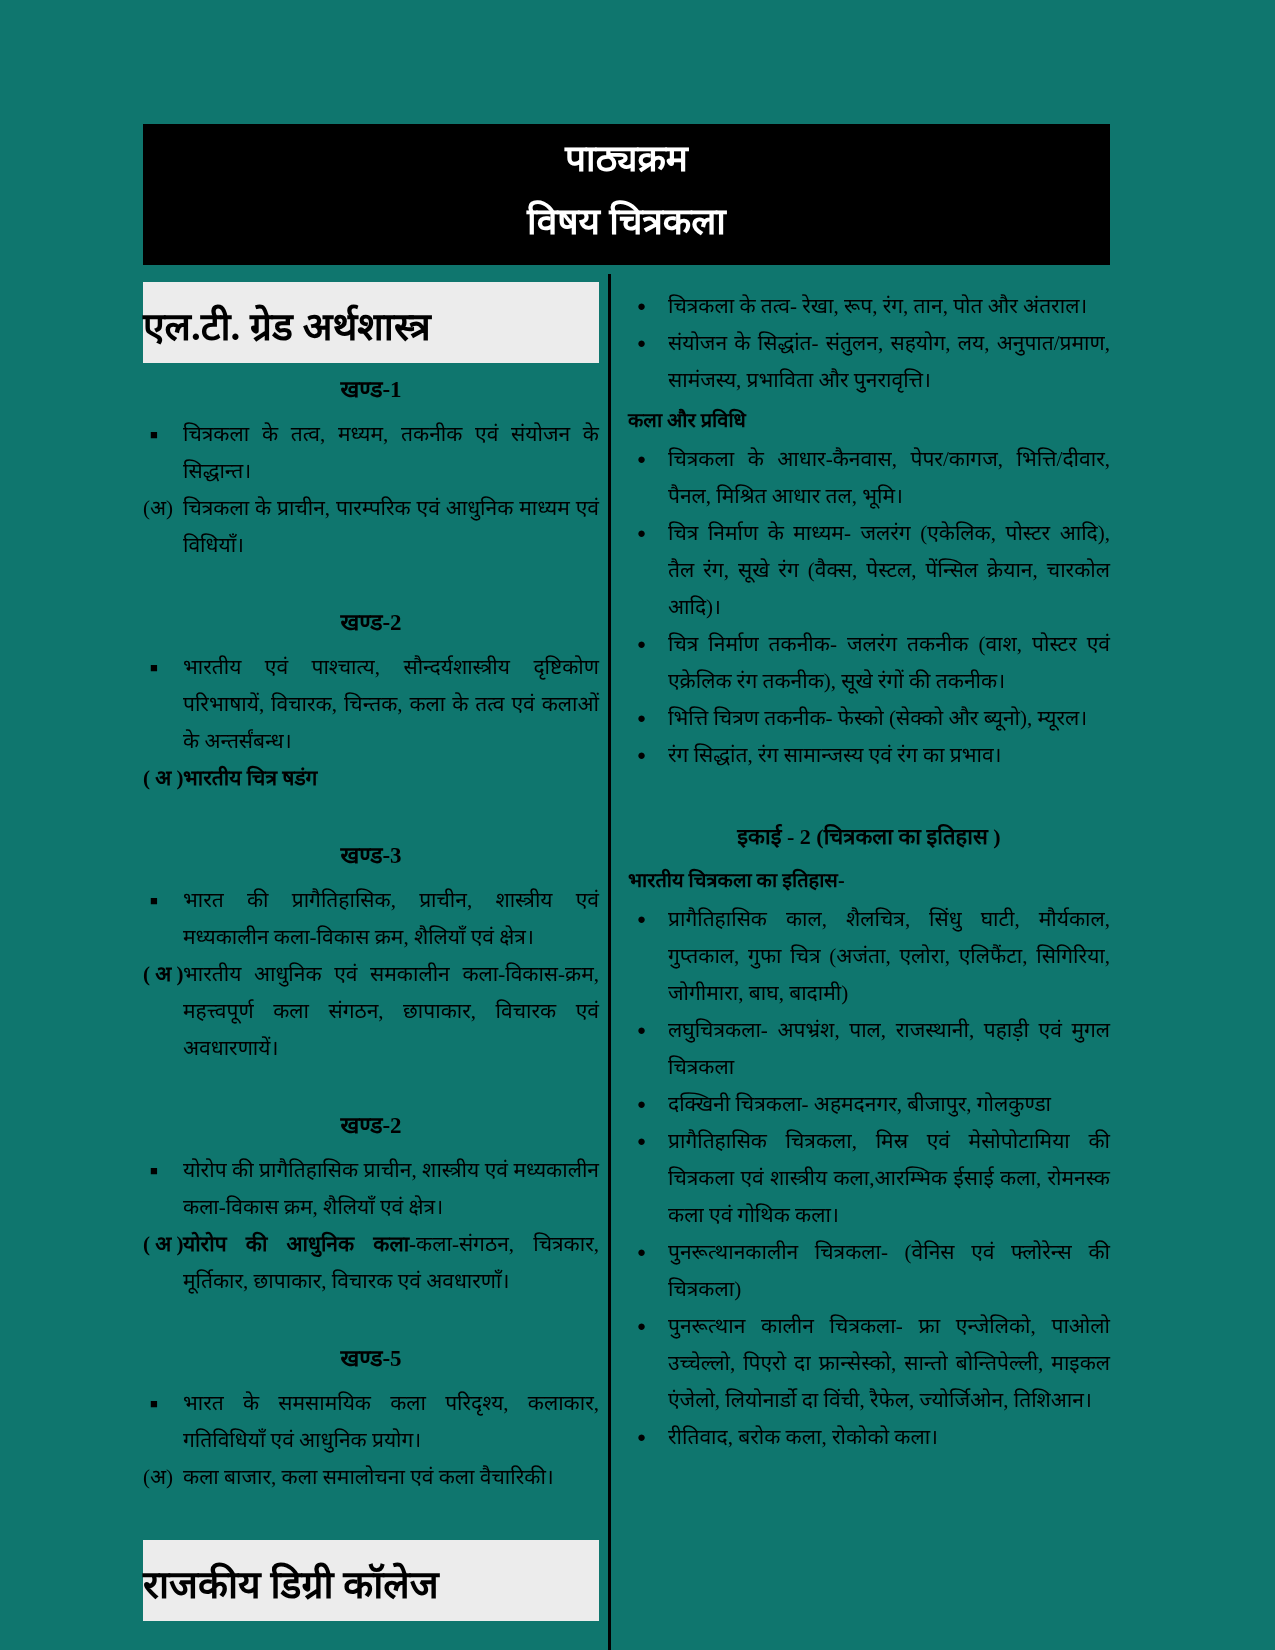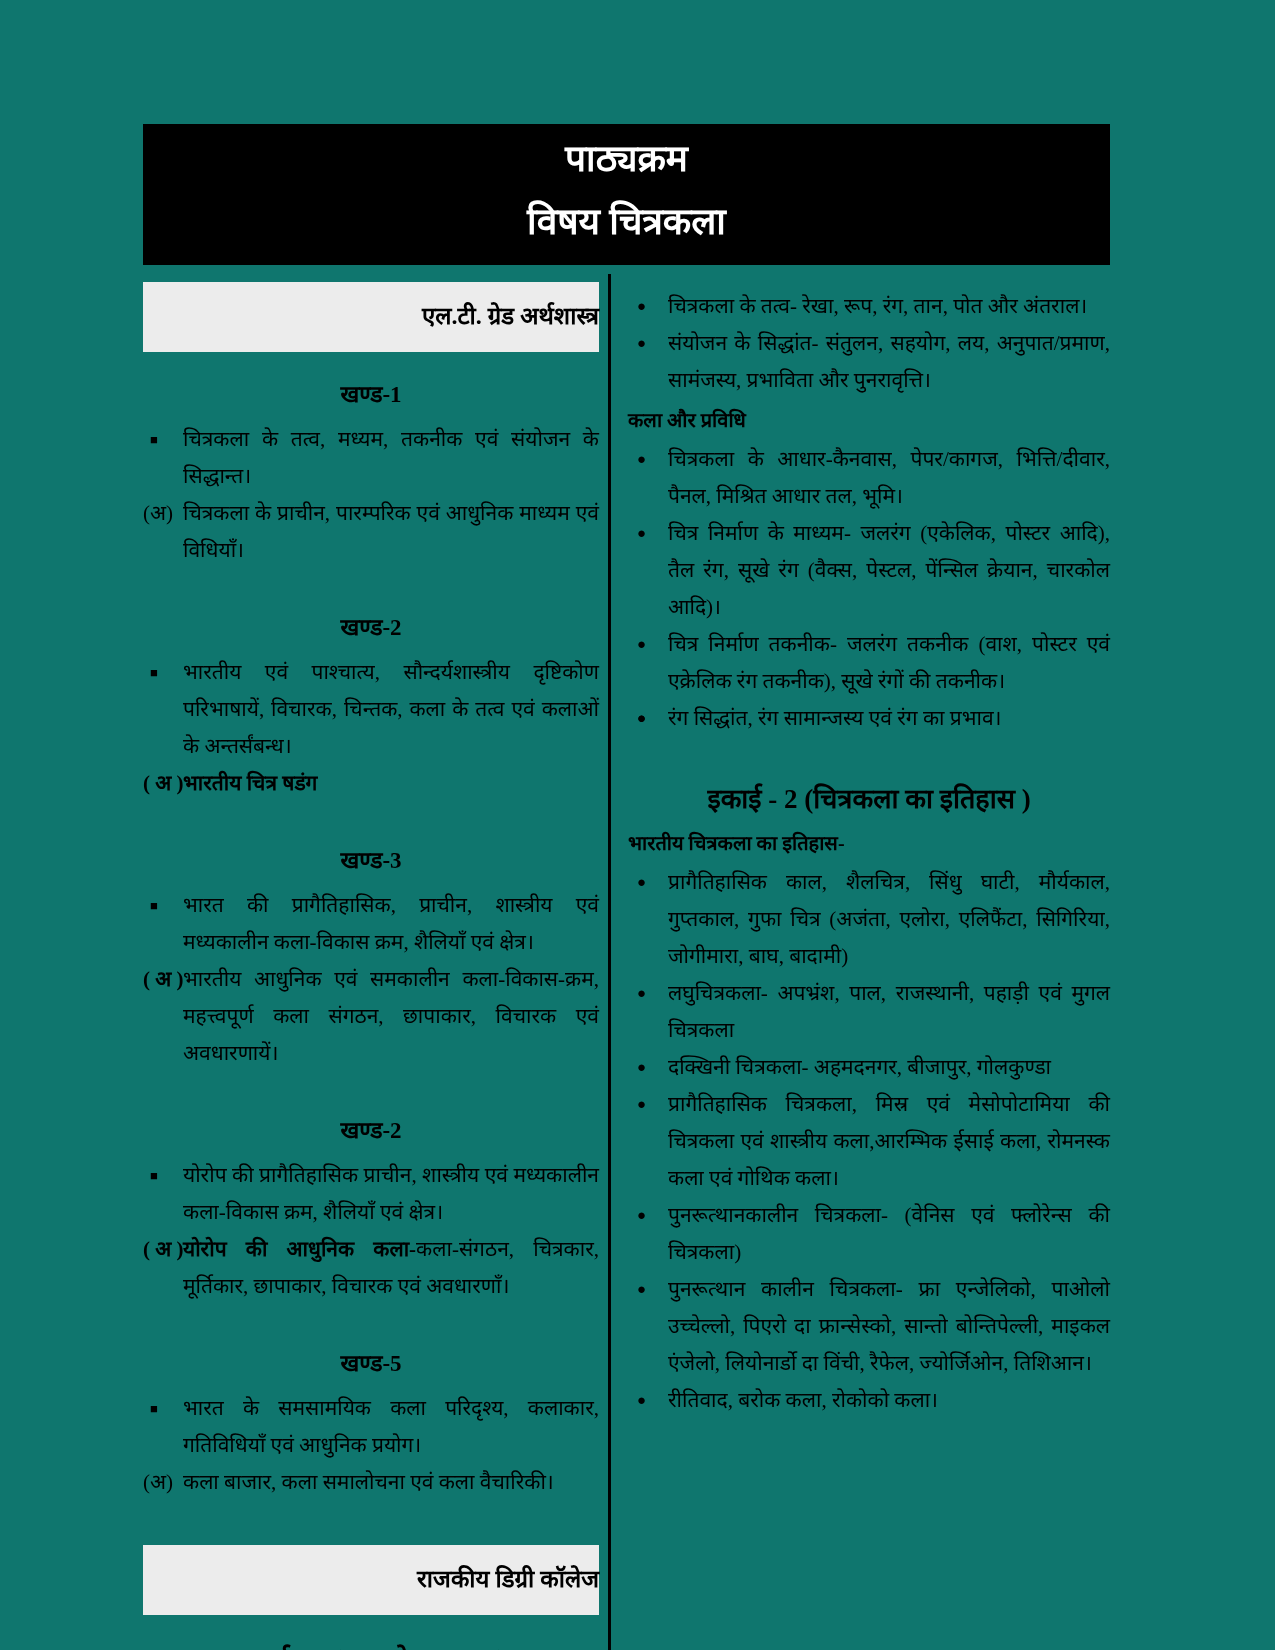--- a/index.html
+++ b/index.html
@@ -11,27 +11,27 @@
   .band .t1,.band .t2{font-size:37px;font-weight:bold;line-height:50px;}
   .band .t2{margin-top:13px;}
 
   .cols{display:flex;margin-top:9px;min-height:1255px;border-bottom:5px solid #000;
         align-items:stretch;}
   .col{font-size:21px;line-height:37px;}
   .col-left{width:456px;padding-top:6px;}
   .col-divider{width:3px;background:#000;margin-left:9px;}
   .col-right{flex:1;padding-left:17px;padding-top:14px;}
 
-  .box{background:#ececec;text-align:right;font-weight:bold;font-size:24px;
-       line-height:46px;padding:11px 0 13px;margin:44px 0 8px 0;}
+  .box{background:#ececec;text-align:left;font-weight:bold;font-size:39px;
+       line-height:46px;padding:22px 0 13px;margin:44px 0 8px 0;}
   .col .box:first-child{margin-top:2px;}
 
   .kh{text-align:center;font-weight:bold;font-size:23px;margin:40px 0 8px 0;}
-  .box + .kh{margin-top:24px;}
-  .unit{text-align:center;font-weight:bold;font-size:27px;margin:44px 0 4px 0;}
+  .box + .kh{margin-top:8px;}
+  .unit{text-align:center;font-weight:bold;font-size:22px;margin:44px 0 4px 0;}
   .box + .unit{margin-top:27px;}
   .subhead{font-weight:bold;font-size:20px;line-height:42px;}
 
   .item{position:relative;padding-left:40px;text-align:justify;}
   .item .bullet{position:absolute;left:7px;top:0;font-size:13px;}
   .item.dot .bullet{left:9px;font-size:15px;}
   .item .marker{position:absolute;left:0;}
   .mb,.lead{font-weight:bold;}
 </style>
 </head>
@@ -68,21 +68,21 @@
           <div class="subhead">कला के आधार</div>
         </div>
       <div class="col-divider"></div>
       <div class="col col-right">
           <div class="item dot"><span class="bullet">●</span><span class="txt">चित्रकला के तत्व- रेखा, रूप, रंग, तान, पोत और अंतराल।</span></div>
           <div class="item dot"><span class="bullet">●</span><span class="txt">संयोजन के सिद्धांत- संतुलन, सहयोग, लय, अनुपात/प्रमाण, सामंजस्य, प्रभाविता और पुनरावृत्ति।</span></div>
           <div class="subhead">कला और प्रविधि</div>
           <div class="item dot"><span class="bullet">●</span><span class="txt">चित्रकला के आधार-कैनवास, पेपर/कागज, भित्ति/दीवार, पैनल, मिश्रित आधार तल, भूमि।</span></div>
           <div class="item dot"><span class="bullet">●</span><span class="txt">चित्र निर्माण के माध्यम- जलरंग (एकेलिक, पोस्टर आदि), तैल रंग, सूखे रंग (वैक्स, पेस्टल, पेंन्सिल क्रेयान, चारकोल आदि)।</span></div>
           <div class="item dot"><span class="bullet">●</span><span class="txt">चित्र निर्माण तकनीक- जलरंग तकनीक (वाश, पोस्टर एवं एक्रेलिक रंग तकनीक), सूखे रंगों की तकनीक।</span></div>
-          <div class="item dot"><span class="bullet">●</span></div>
+          <div class="item dot"><span class="bullet">●</span><span class="txt">भित्ति चित्रण तकनीक- फेस्को (सेक्को और ब्यूनो), म्यूरल।</span></div>
           <div class="item dot"><span class="bullet">●</span><span class="txt">रंग सिद्धांत, रंग सामान्जस्य एवं रंग का प्रभाव।</span></div>
           <div class="unit">इकाई - 2 (चित्रकला का इतिहास )</div>
           <div class="subhead">भारतीय चित्रकला का इतिहास-</div>
           <div class="item dot"><span class="bullet">●</span><span class="txt">प्रागैतिहासिक काल, शैलचित्र, सिंधु घाटी, मौर्यकाल, गुप्तकाल, गुफा चित्र (अजंता, एलोरा, एलिफैंटा, सिगिरिया, जोगीमारा, बाघ, बादामी)</span></div>
           <div class="item dot"><span class="bullet">●</span><span class="txt">लघुचित्रकला- अपभ्रंश, पाल, राजस्थानी, पहाड़ी एवं मुगल चित्रकला</span></div>
           <div class="item dot"><span class="bullet">●</span><span class="txt">दक्खिनी चित्रकला- अहमदनगर, बीजापुर, गोलकुण्डा</span></div>
           <div class="item dot"><span class="bullet">●</span><span class="txt">प्रागैतिहासिक चित्रकला, मिस्र एवं मेसोपोटामिया की चित्रकला एवं शास्त्रीय कला,आरम्भिक ईसाई कला, रोमनस्क कला एवं गोथिक कला।</span></div>
           <div class="item dot"><span class="bullet">●</span><span class="txt">पुनरूत्थानकालीन चित्रकला- (वेनिस एवं फ्लोरेन्स की चित्रकला)</span></div>
           <div class="item dot"><span class="bullet">●</span><span class="txt">पुनरूत्थान कालीन चित्रकला- फ्रा एन्जेलिको, पाओलो उच्चेल्लो, पिएरो दा फ्रान्सेस्को, सान्तो बोन्तिपेल्ली, माइकल एंजेलो, लियोनार्डो दा विंची, रैफेल, ज्योर्जिओन, तिशिआन।</span></div>
           <div class="item dot"><span class="bullet">●</span><span class="txt">रीतिवाद, बरोक कला, रोकोको कला।</span></div>

